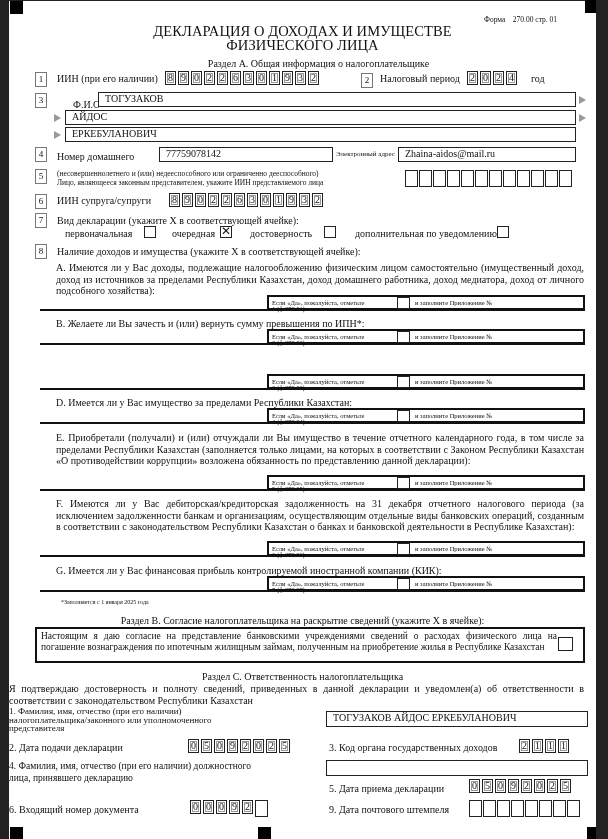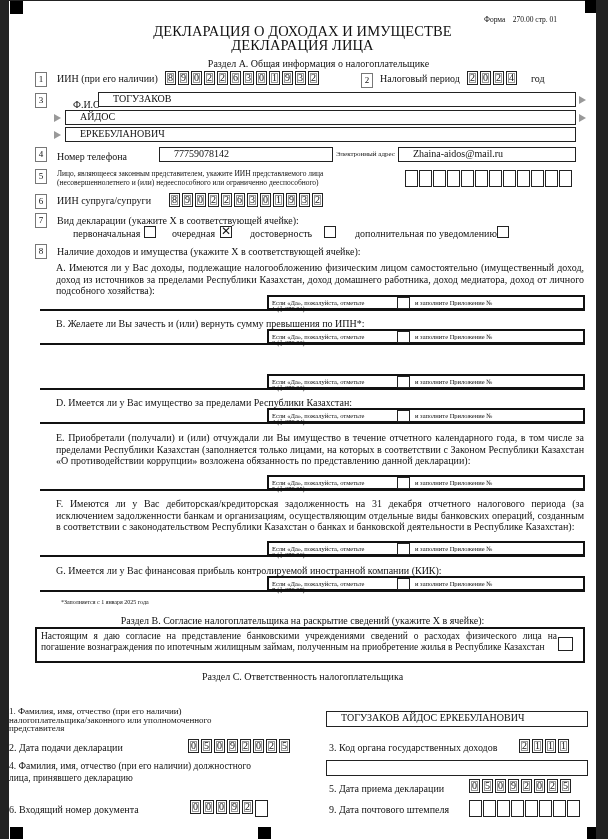--- a/index.html
+++ b/index.html
@@ -7,21 +7,21 @@
 body{position:relative;font-family:"Liberation Serif","DejaVu Serif",serif;color:#111;}
 .page{position:absolute;left:9px;top:1px;width:587px;height:838px;background:#fff;}
 .abs{position:absolute}
 .mark{position:absolute;background:#000;width:13px;height:13px}
 .title{position:absolute;left:0;width:100%;text-align:center;font-size:14.5px;line-height:16px;letter-spacing:.1px}
 .t10{font-size:10px;line-height:11.5px}
 .numbox{position:absolute;width:12px;height:15px;border:1px solid #777;font-size:9px;text-align:center;line-height:13px;background:#fff}
 .cells{position:absolute;display:flex;gap:2px}
 .cell{width:11px;height:14px;border:1px solid #222;outline:1px solid #999;outline-offset:-3px;font-size:10px;line-height:12px;text-align:center;background:#fff}
 .cell.empty{outline:none;border:1.2px solid #222;width:13px;height:17px}
-.field{position:absolute;border:1.4px solid #222;height:15px;font-size:10px;line-height:12px;padding-left:14px;background:#fff}
+.field{position:absolute;border:1.4px solid #222;height:15px;font-size:10px;line-height:12px;padding-left:6px;background:#fff}
 .arrow{position:absolute;width:0;height:0;border-top:4px solid transparent;border-bottom:4px solid transparent;border-left:7px solid #999}
 .chk{position:absolute;width:12px;height:12px;border:1.2px solid #222;background:#fff;font-size:12px;line-height:9px;text-align:center}
 .qtext{position:absolute;left:47px;width:528px;font-size:10px;line-height:11.5px;text-align:justify}
 .yesbox{position:absolute;left:258px;width:318px;height:15px;border:2px solid #111;font-size:6.5px;line-height:7px;padding-left:3px;background:#fff}
 .yesbox .ck{position:absolute;left:128px;top:0px;width:13px;height:12px;border:1px solid #222}
 .yesbox .after{position:absolute;left:146px;top:2px}
 .yesbox .before{position:absolute;left:3px;top:2px}
 .yesbox .ref{position:absolute;left:3px;top:8px}
 .rule{position:absolute;left:31px;width:545px;height:2px;background:#111}
 </style>
@@ -32,21 +32,21 @@
   <div class="mark" style="left:1px;top:0"></div>
   <div class="mark" style="left:100%;margin-left:-11px;top:-1px;width:11px"></div>
   <div class="mark" style="left:1px;top:826px"></div>
   <div class="mark" style="left:249px;top:826px"></div>
   <div class="mark" style="left:578px;top:826px;width:9px"></div>
 
   <div class="abs" style="left:475px;top:14px;font-size:7.5px">
     <span>Форма</span>&nbsp;&nbsp;&nbsp;&nbsp;<span>270.00 стр. 01</span>
   </div>
   <div class="title" style="top:22px">ДЕКЛАРАЦИЯ О ДОХОДАХ И ИМУЩЕСТВЕ</div>
-  <div class="title" style="top:36px">ДЕКЛАРАЦИЯ ЛИЦА</div>
+  <div class="title" style="top:36px">ФИЗИЧЕСКОГО ЛИЦА</div>
 
   <div class="abs t10" style="left:16px;width:100%;text-align:center;top:57px">Раздел А. Общая информация о налогоплательщике</div>
 
   <div class="numbox" style="left:26px;top:71px">1</div>
   <div class="abs t10" style="left:48px;top:72px">ИИН  (при его наличии)</div>
   <div class="cells" id="c-f1" style="left:156px;top:70px">
       <span class="cell">8</span>
       <span class="cell">9</span>
       <span class="cell">0</span>
       <span class="cell">2</span>
@@ -74,29 +74,29 @@
   <div class="abs t10" style="left:64px;top:98px">Ф.И.О</div>
   <div class="field" style="left:89px;top:91px;width:478px">ТОГУЗАКОВ</div>
   <div class="arrow" style="left:570px;top:95px"></div>
   <div class="arrow" style="left:45px;top:113px"></div>
   <div class="field" style="left:56px;top:109px;width:511px">АЙДОС</div>
   <div class="arrow" style="left:570px;top:113px"></div>
   <div class="arrow" style="left:45px;top:130px"></div>
   <div class="field" style="left:56px;top:126px;width:511px">ЕРКЕБУЛАНОВИЧ</div>
 
   <div class="numbox" style="left:26px;top:146px">4</div>
-  <div class="abs t10" style="left:48px;top:150px">Номер телефона</div>
+  <div class="abs t10" style="left:48px;top:150px">Номер домашнего</div>
   <div class="field" style="left:150px;top:146px;width:174px">77759078142</div>
   <div class="abs" style="left:327px;top:149px;font-size:7px">Электронный адрес</div>
   <div class="field" style="left:389px;top:146px;width:178px">Zhaina-aidos@mail.ru</div>
 
   <div class="numbox" style="left:26px;top:168px">5</div>
   <div class="abs" style="left:48px;top:168px;font-size:7.5px;line-height:9px">
+    <div>(несовершеннолетнего и (или) недееспособного или ограниченно дееспособного)</div>
     <div>Лицо, являющееся  законным представителем, укажите ИИН представляемого лица</div>
-    <div>(несовершеннолетнего и (или) недееспособного или ограниченно дееспособного)</div>
   </div>
   <div class="cells" id="c-f5" style="left:396px;top:169px;gap:1px">
       <span class="cell empty"></span>
       <span class="cell empty"></span>
       <span class="cell empty"></span>
       <span class="cell empty"></span>
       <span class="cell empty"></span>
       <span class="cell empty"></span>
       <span class="cell empty"></span>
       <span class="cell empty"></span>
@@ -118,21 +118,21 @@
       <span class="cell">3</span>
       <span class="cell">0</span>
       <span class="cell">1</span>
       <span class="cell">9</span>
       <span class="cell">3</span>
       <span class="cell">2</span>
     </div>
 
   <div class="numbox" style="left:26px;top:212px">7</div>
   <div class="abs t10" style="left:48px;top:214px">Вид декларации (укажите Х в соответствующей ячейке):</div>
-  <div class="abs t10" style="left:64px;top:227px"><span>первоначальная</span></div>
+  <div class="abs t10" style="left:56px;top:227px"><span>первоначальная</span></div>
   <div class="chk" style="left:135px;top:225px"></div>
   <div class="abs t10" style="left:163px;top:227px"><span>очередная</span></div>
   <div class="chk" style="left:211px;top:225px">✕</div>
   <div class="abs t10" style="left:241px;top:227px"><span>достоверность</span></div>
   <div class="chk" style="left:315px;top:225px"></div>
   <div class="abs t10" style="left:346px;top:227px"><span>дополнительная по уведомлению</span></div>
   <div class="chk" style="left:488px;top:225px"></div>
 
   <div class="numbox" style="left:26px;top:243px">8</div>
   <div class="abs t10" style="left:48px;top:245px">Наличие доходов и имущества (укажите Х в соответствующей ячейке):</div>
@@ -201,20 +201,21 @@
 
   <div class="abs" style="left:52px;top:598px;font-size:6px">*Заполняется с 1 января 2025 года</div>
 
   <div class="abs" style="left:26px;top:626px;width:550px;height:36px;border:2px solid #111;padding:2px 26px 0 4px;font-size:9.5px;line-height:10.5px;text-align:justify">
     <span>Настоящим я даю согласие на представление банковскими учреждениями сведений о расходах  физического  лица на  погашение  вознаграждения  по  ипотечным  жилищным  займам,  полученным  на  приобретение  жилья  в Республике Казахстан</span>
   </div>
   <div class="abs t10" style="left:0;width:100%;text-align:center;top:614px">Раздел В. Согласие налогоплательщика на раскрытие сведений (укажите Х в ячейке):</div>
   <div class="chk" style="left:549px;top:636px;width:15px;height:14px"></div>
 
   <div class="abs t10" style="left:0;width:100%;text-align:center;top:670px">Раздел С. Ответственность налогоплательщика</div>
+  <div class="abs t10" style="left:0;top:682px;width:575px;text-align:justify">Я подтверждаю достоверность и полноту сведений, приведенных в данной декларации и  уведомлен(а)  об  ответственности в соответствии с законодательством Республики Казахстан</div>
 
   <div class="abs" style="left:0;top:706px;width:230px;font-size:9px;line-height:8.5px">1. Фамилия, имя, отчество (при его наличии) налогоплательщика/законного или уполномоченного представителя</div>
   <div class="field" style="left:317px;top:710px;width:262px;height:16px">ТОГУЗАКОВ АЙДОС ЕРКЕБУЛАНОВИЧ</div>
 
   <div class="abs t10" style="left:0;top:741px">2. Дата подачи декларации</div>
   <div class="cells" id="c-i2" style="left:179px;top:738px">
       <span class="cell">0</span>
       <span class="cell">5</span>
       <span class="cell">0</span>
       <span class="cell">9</span>

